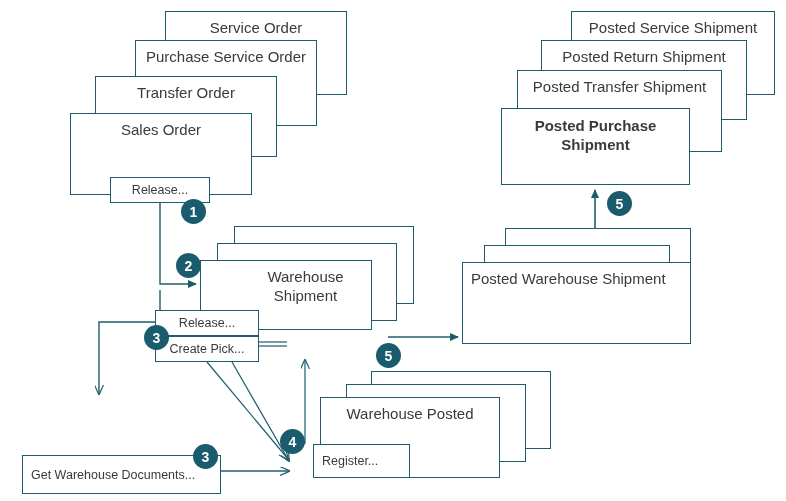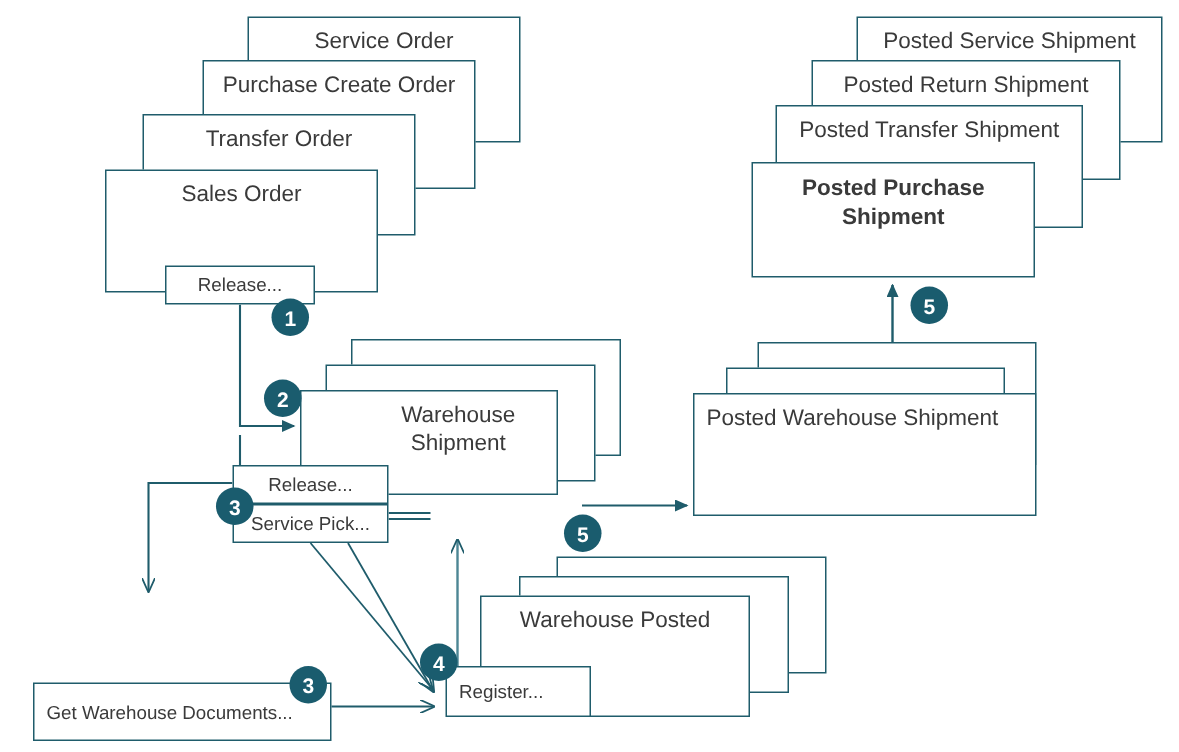--- a/index.html
+++ b/index.html
@@ -102,21 +102,21 @@
 
     <path d="M259,342 L287,342" fill="none" stroke="#1f5c6b" stroke-width="1.2"></path>
     <path d="M259,346 L287,346" fill="none" stroke="#1f5c6b" stroke-width="1.2"></path>
 
     <path d="M388,337 L458,337" fill="none" stroke="#1f5c6b" stroke-width="1.4" marker-end="url(#arrowhead)"></path>
 
     <path d="M595,262 L595,190" fill="none" stroke="#1f5c6b" stroke-width="1.6" marker-end="url(#arrowhead)"></path>
   </svg>
 
   <div class="node-box" style="left:165px; top:11px; width:182px; height:84px; z-index:1;">Service Order</div>
-  <div class="node-box" style="left:135px; top:40px; width:182px; height:86px; z-index:2;">Purchase Create Order</div>
+  <div class="node-box" style="left:135px; top:40px; width:182px; height:86px; z-index:2;">Purchase Service Order</div>
   <div class="node-box" style="left:95px; top:76px; width:182px; height:81px; z-index:3;">Transfer Order</div>
   <div class="node-box" style="left:70px; top:113px; width:182px; height:82px; z-index:4;">Sales Order</div>
 
   <div class="node-box" style="left:571px; top:11px; width:204px; height:84px; z-index:1;">Posted Service Shipment</div>
   <div class="node-box" style="left:541px; top:40px; width:206px; height:80px; z-index:2;">Posted Return Shipment</div>
   <div class="node-box" style="left:517px; top:70px; width:205px; height:82px; z-index:3;">Posted Transfer Shipment</div>
   <div class="node-box two-line" style="left:501px; top:108px; width:189px; height:77px; z-index:4;">Posted Purchase
 Shipment</div>
 
   <div class="node-box" style="left:234px; top:226px; width:180px; height:78px; z-index:1;"></div>
@@ -127,23 +127,23 @@
   <div class="node-box" style="left:484px; top:245px; width:186px; height:82px; z-index:2;"></div>
   <div class="node-box" style="left:462px; top:262px; width:229px; height:82px; z-index:3; text-align:left; padding-left:8px;">Posted Warehouse Shipment</div>
 
   <div class="node-box" style="left:371px; top:371px; width:180px; height:78px; z-index:1;"></div>
   <div class="node-box" style="left:346px; top:384px; width:180px; height:78px; z-index:2;"></div>
   <div class="node-box" style="left:320px; top:397px; width:180px; height:81px; z-index:3;">Warehouse Posted</div>
 
 
   <div class="btn-box" style="left:110px; top:177px; width:100px; height:26px; z-index:6;">Release...</div>
   <div class="btn-box" style="left:155px; top:310px; width:104px; height:26px; z-index:6;">Release...</div>
-  <div class="btn-box" style="left:155px; top:336px; width:104px; height:26px; z-index:6;">Service Pick...</div>
+  <div class="btn-box" style="left:155px; top:336px; width:104px; height:26px; z-index:6;">Create Pick...</div>
   <div class="btn-box left-align" style="left:22px; top:455px; width:199px; height:39px; z-index:6;">Get Warehouse Documents...</div>
-  <div class="btn-box left-align" style="left:297px; top:444px; width:97px; height:34px; z-index:6;">Register...</div>
+  <div class="btn-box left-align" style="left:313px; top:444px; width:97px; height:34px; z-index:6;">Register...</div>
 
   <div class="badge" style="left:181px; top:199px; z-index:10;">1</div>
   <div class="badge" style="left:176px; top:253px; z-index:10;">2</div>
   <div class="badge" style="left:144px; top:325px; z-index:10;">3</div>
   <div class="badge" style="left:193px; top:444px; z-index:10;">3</div>
   <div class="badge" style="left:280px; top:429px; z-index:10;">4</div>
   <div class="badge" style="left:376px; top:343px; z-index:10;">5</div>
   <div class="badge" style="left:607px; top:191px; z-index:10;">5</div>
 
 </div>

